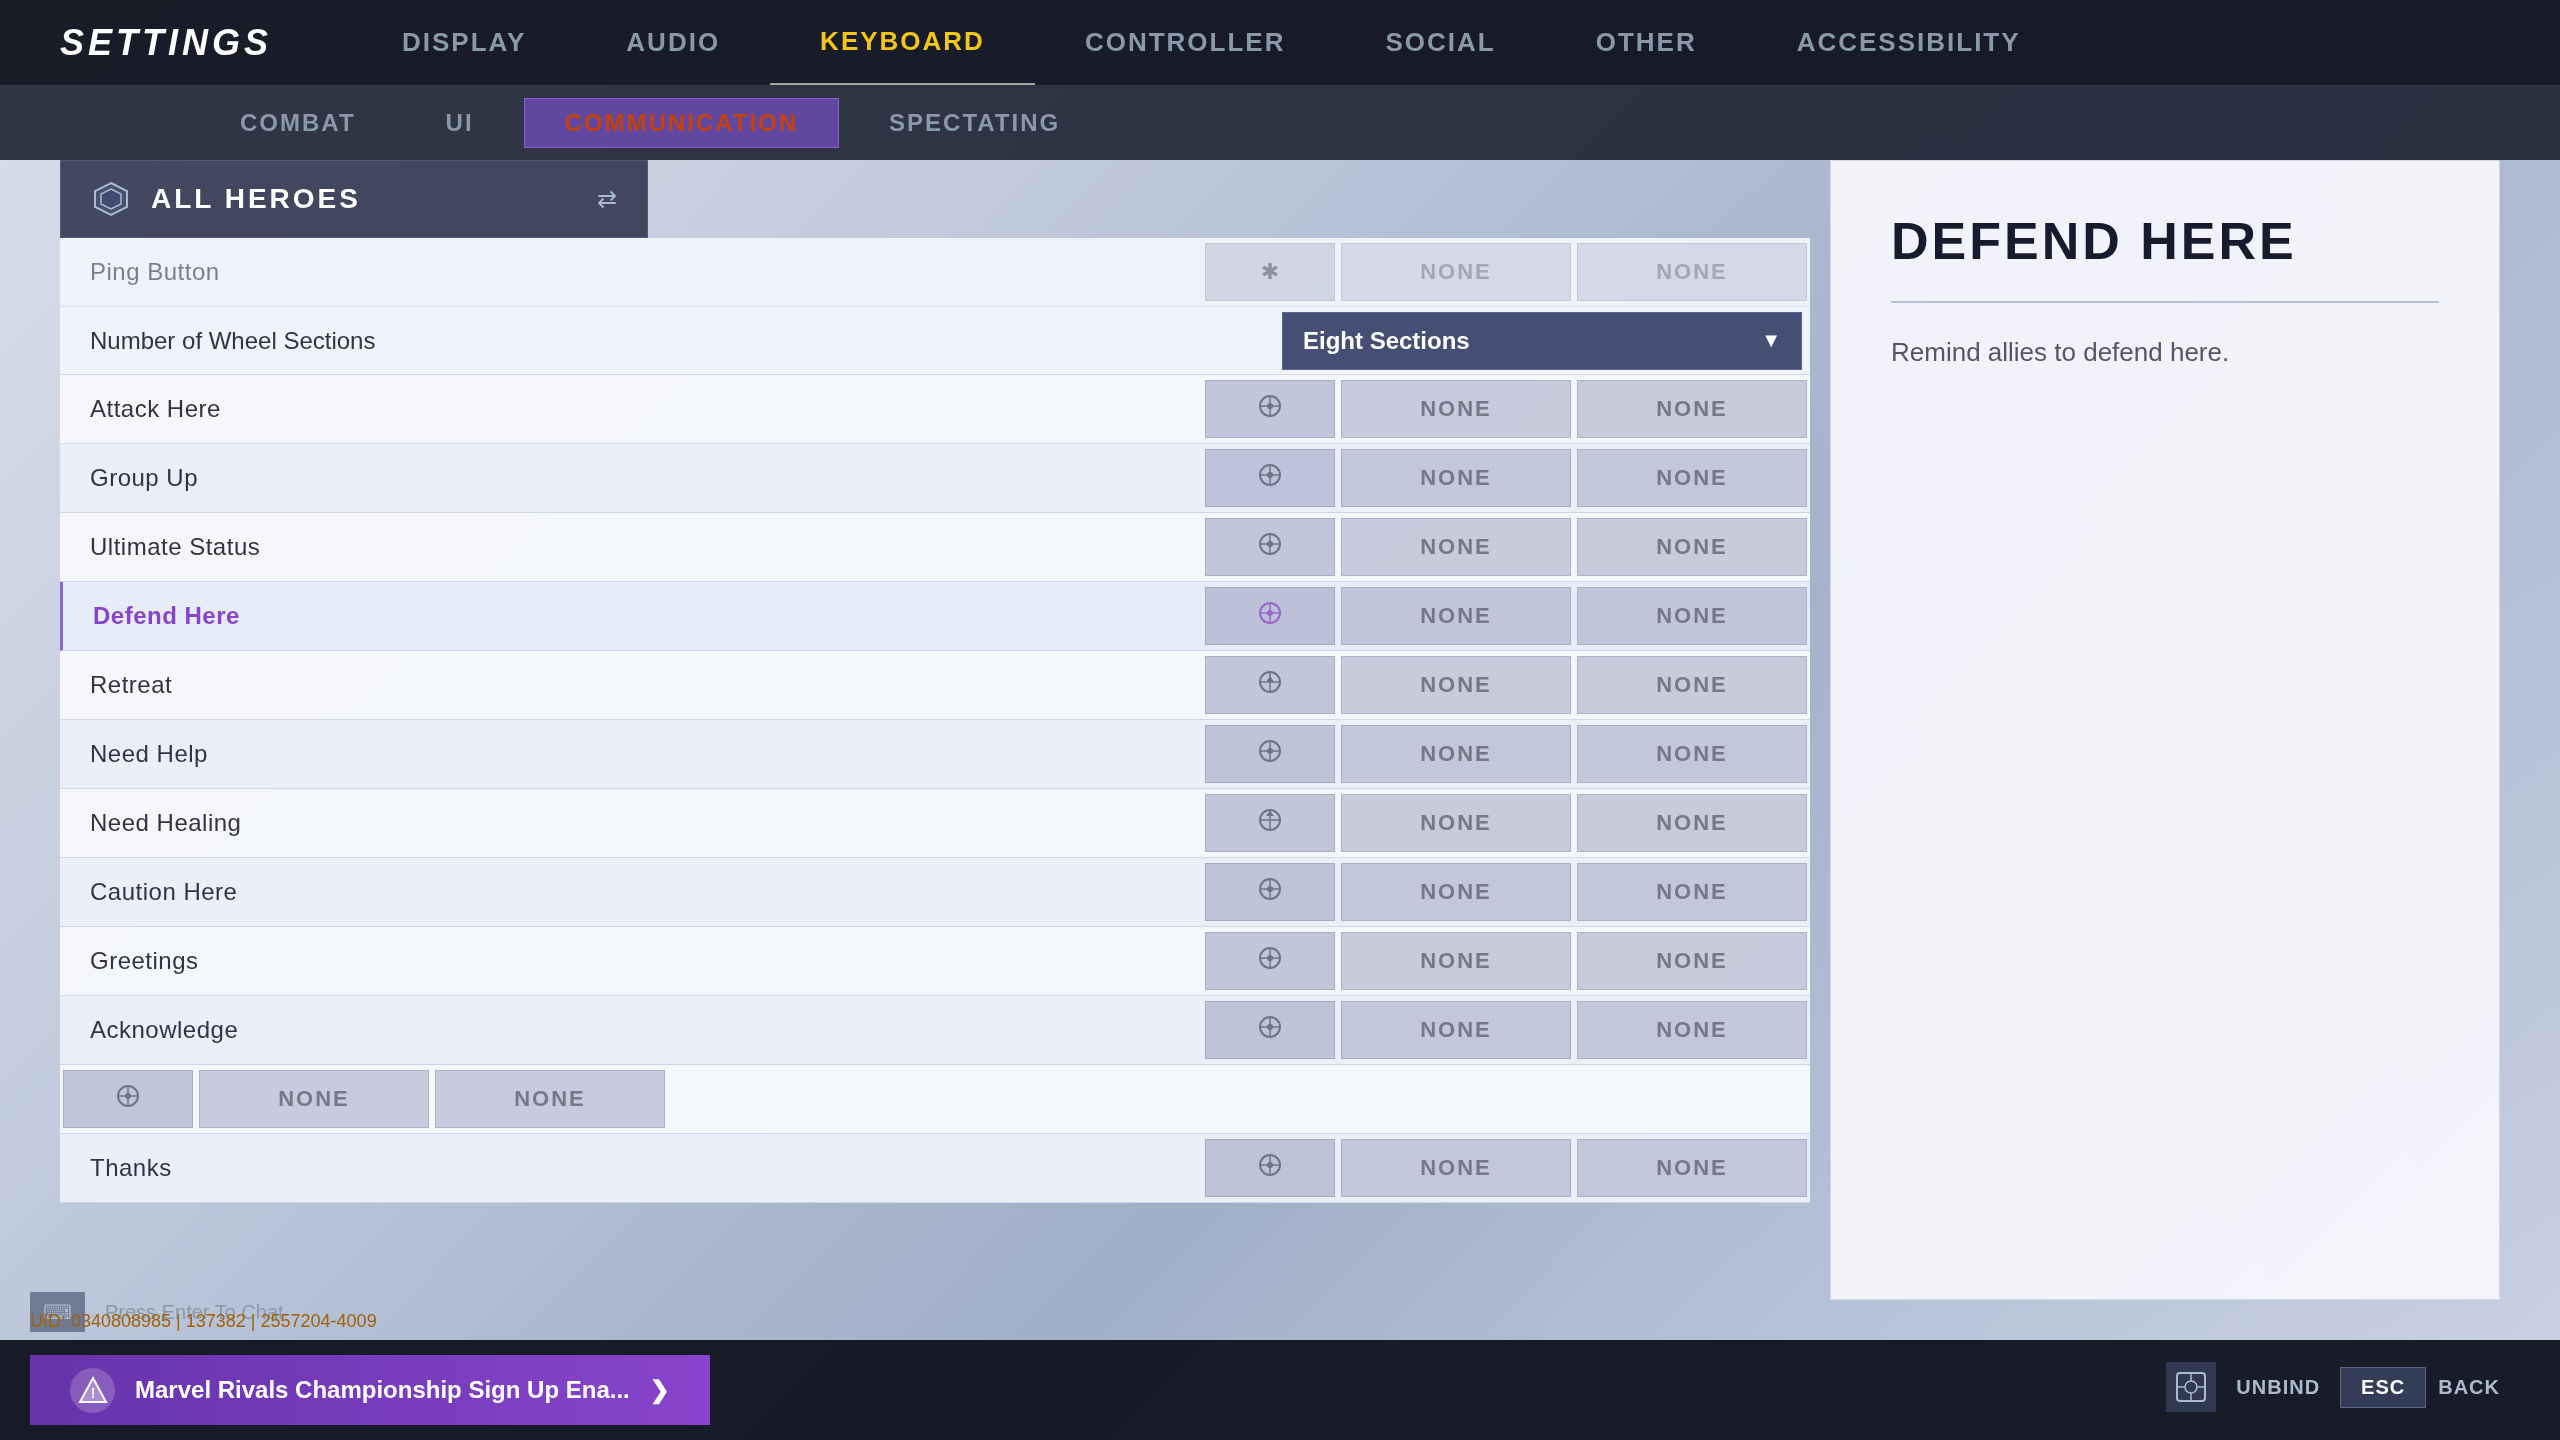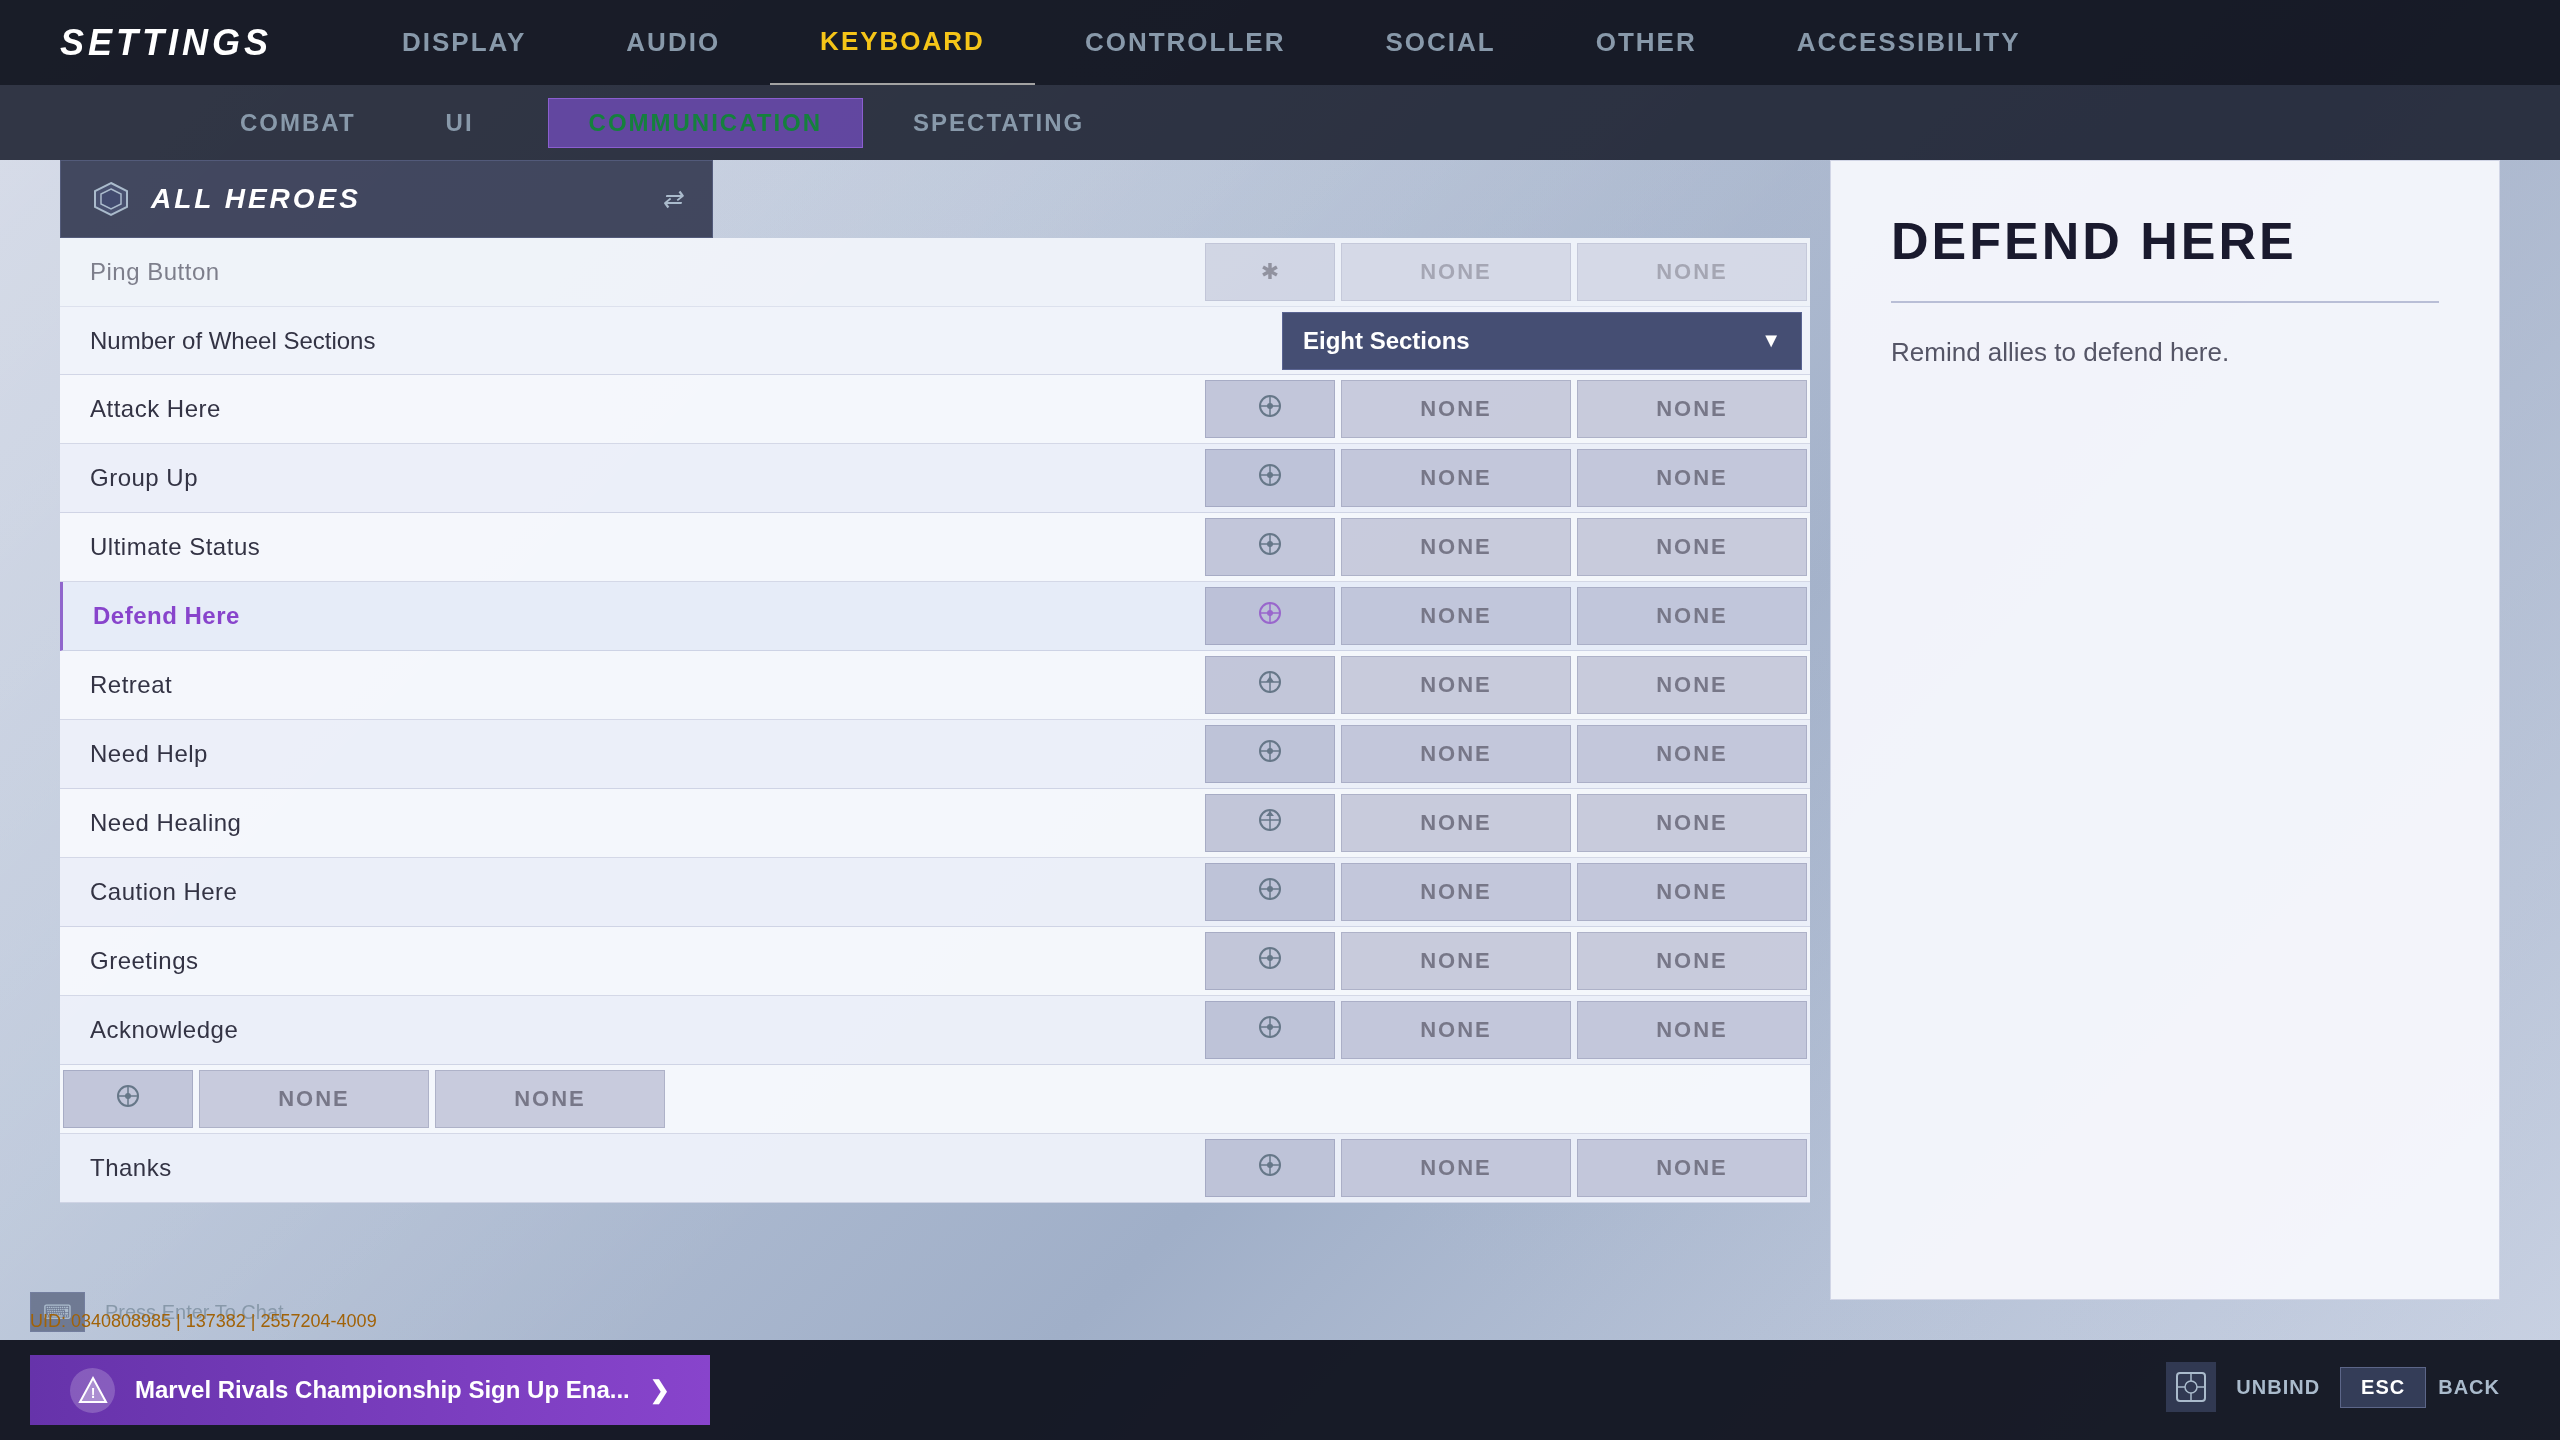--- a/index.html
+++ b/index.html
@@ -96,24 +96,23 @@
       font-size: 24px;
       font-weight: 600;
       letter-spacing: 2px;
       text-transform: uppercase;
       padding: 10px 40px;
       cursor: pointer;
       position: relative;
     }
 
     .sub-tab.active {
-      color: #15803d;
+      color: #c2410c;
       background: rgba(120, 80, 200, 0.7);
       border: 1px solid rgba(150, 100, 220, 0.8);
-      margin-left: 24px;
     }
 
     .sub-tab::before {
       content: '';
       position: absolute;
     }
 
     
     .main-content {
       position: absolute;
@@ -123,23 +122,22 @@
       bottom: 140px;
     }
 
     
     .hero-selector {
       display: flex;
       align-items: center;
       background: rgba(50, 55, 80, 0.9);
       padding: 18px 30px;
       margin-bottom: 0;
-      width: 653px;
+      width: 588px;
       border: 1px solid rgba(100, 110, 150, 0.5);
-      font-style: italic;
     }
 
     .hero-icon {
       width: 40px;
       height: 40px;
       margin-right: 20px;
       display: flex;
       align-items: center;
       justify-content: center;
     }

